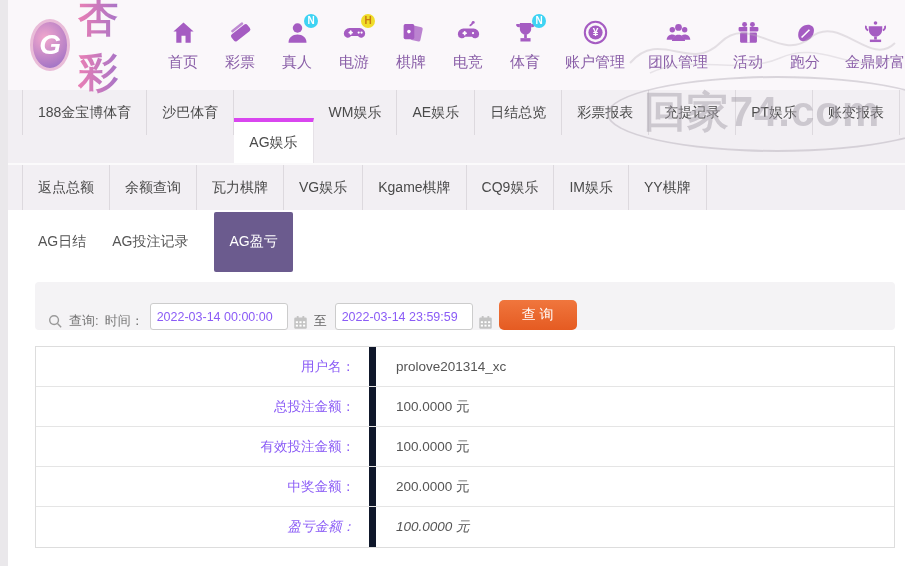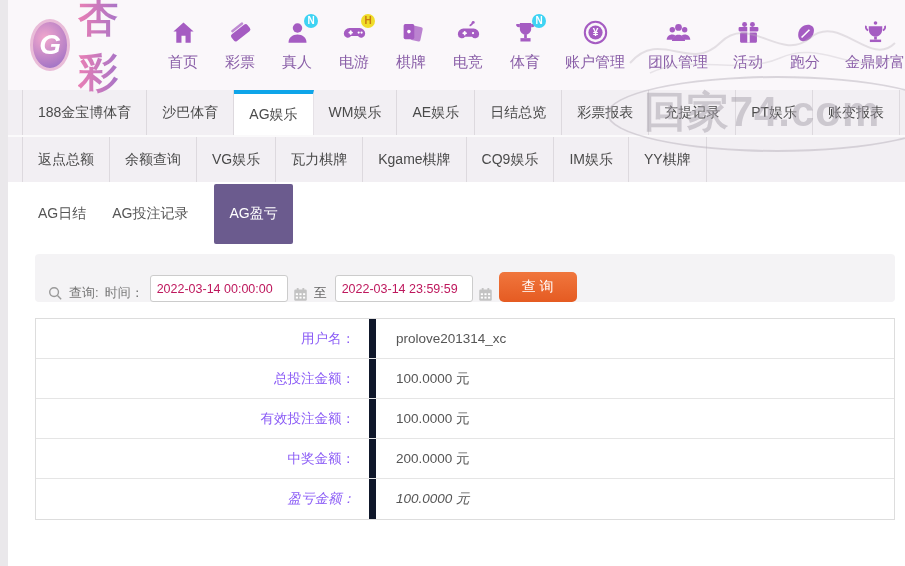--- a/index.html
+++ b/index.html
@@ -29,34 +29,34 @@
   .badge.n { background:#3ed3f3; }
   .badge.h { background:#f0dd2a; color:#c97a12; }
 
   
   .tabbar { background:#f2eff3; }
   .tabrow { display:flex; padding-left:14px; }
   .tabrow.second { border-top:2px solid #fbfafb; }
   .tab { height:45px; line-height:45px; padding:0 15px; font-size:14px; color:#4a4a4a;
     border-right:1px solid #ddd9de; cursor:pointer; white-space:nowrap; }
   .tab:first-child { border-left:1px solid #ddd9de; }
-  .tab.active { background:#fff; border-top:4px solid #0ea5e9; line-height:41px; border-right-color:#e6e2e7; }
+  .tab.active { background:#fff; border-top:4px solid #d946ef; line-height:41px; border-right-color:#e6e2e7;margin-top:28px; }
 
   
   .subtabs { display:flex; align-items:center; gap:26px; padding:16px 0 0 30px; height:48px; }
   .subtab { font-size:14px; color:#555; cursor:pointer; }
   .subtab.active { background:#6b5b8e; color:#fff; padding:21px 15px; border-radius:2px; }
 
   
   .querybar { margin:24px 10px 0 27px; height:48px; background:#f4f3f5; border-radius:4px;
     display:flex; align-items:flex-end; padding:0 12px; font-size:13px; color:#777; }
   .querybar .lbl { margin-right:6px; white-space:nowrap; }
   .q-icon { width:17px; height:17px; margin-right:5px; }
   .time-input { width:138px; height:27px; border:1px solid #ccc; border-radius:3px;
-    font-size:12.5px; color:#be185d; padding:0 6px; background:#fff;
+    font-size:12.5px; color:#8b5cf6; padding:0 6px; background:#fff;
     font-family:"Liberation Sans","DejaVu Sans",sans-serif; }
   .cal-icon { width:15px; height:15px; margin:0 6px 0 5px; }
   .to-lbl { margin-right:8px; color:#666; }
   .query-btn { width:78px; height:30px; border:none; border-radius:5px;
     background:linear-gradient(#f0763d,#e55b22); color:#fff; font-size:14px; cursor:pointer;
     font-family:"Liberation Sans","DejaVu Sans",sans-serif; }
 
   
   .report { margin:16px 10px 0 27px; border:1px solid #ddd; background:#fff; }
   .r-row { display:flex; height:40px; border-bottom:1px solid #e5e5e5; }
@@ -221,22 +221,22 @@
         <div class="tab">日结总览</div>
         <div class="tab">彩票报表</div>
         <div class="tab">充提记录</div>
         <div class="tab">PT娱乐</div>
         <div class="tab">账变报表</div>
         <div class="tab">转账报表</div>
       </div>
       <div class="tabrow second">
         <div class="tab">返点总额</div>
         <div class="tab">余额查询</div>
+        <div class="tab">瓦力棋牌</div>
         <div class="tab">VG娱乐</div>
-        <div class="tab">瓦力棋牌</div>
         <div class="tab">Kgame棋牌</div>
         <div class="tab">CQ9娱乐</div>
         <div class="tab">IM娱乐</div>
         <div class="tab">YY棋牌</div>
       </div>
     </div>
 
     <div class="subtabs">
       <div class="subtab">AG日结</div>
       <div class="subtab">AG投注记录</div>

